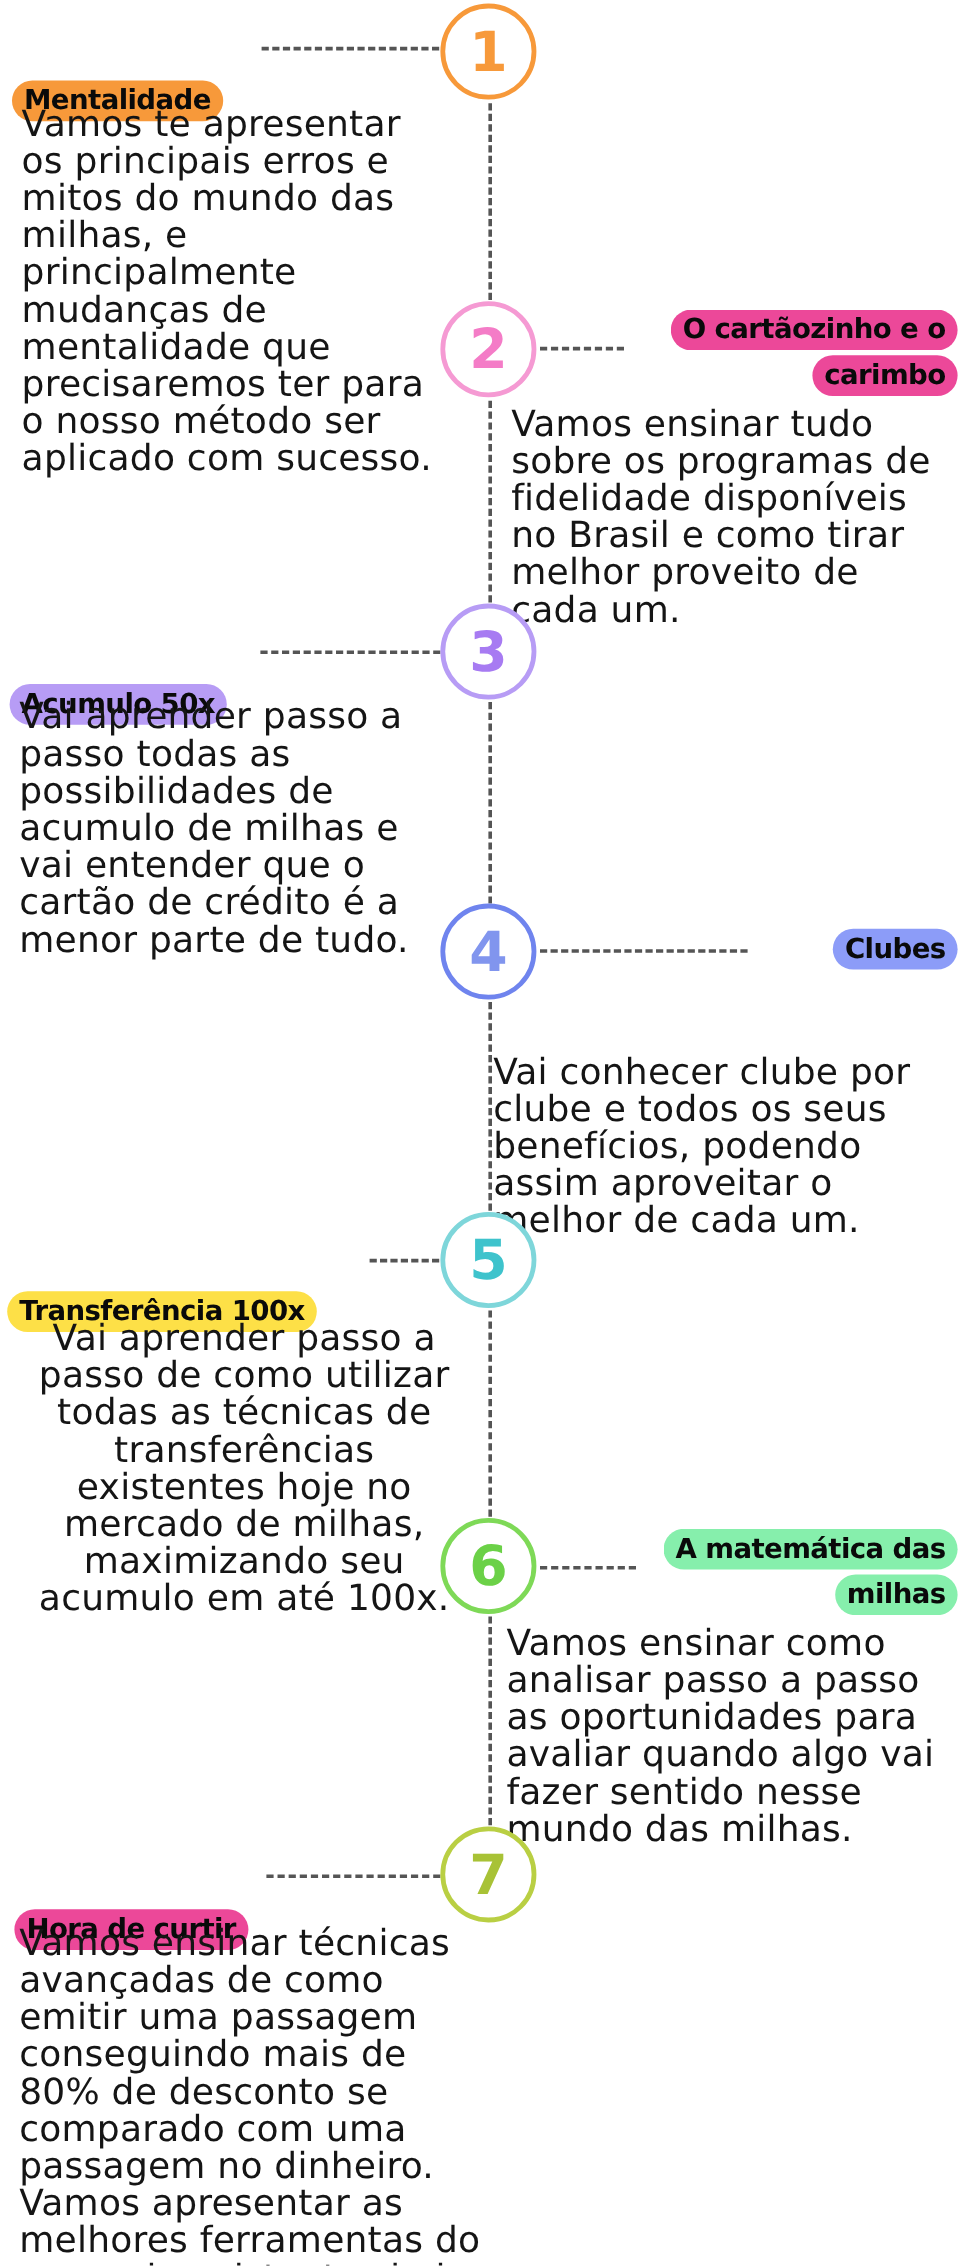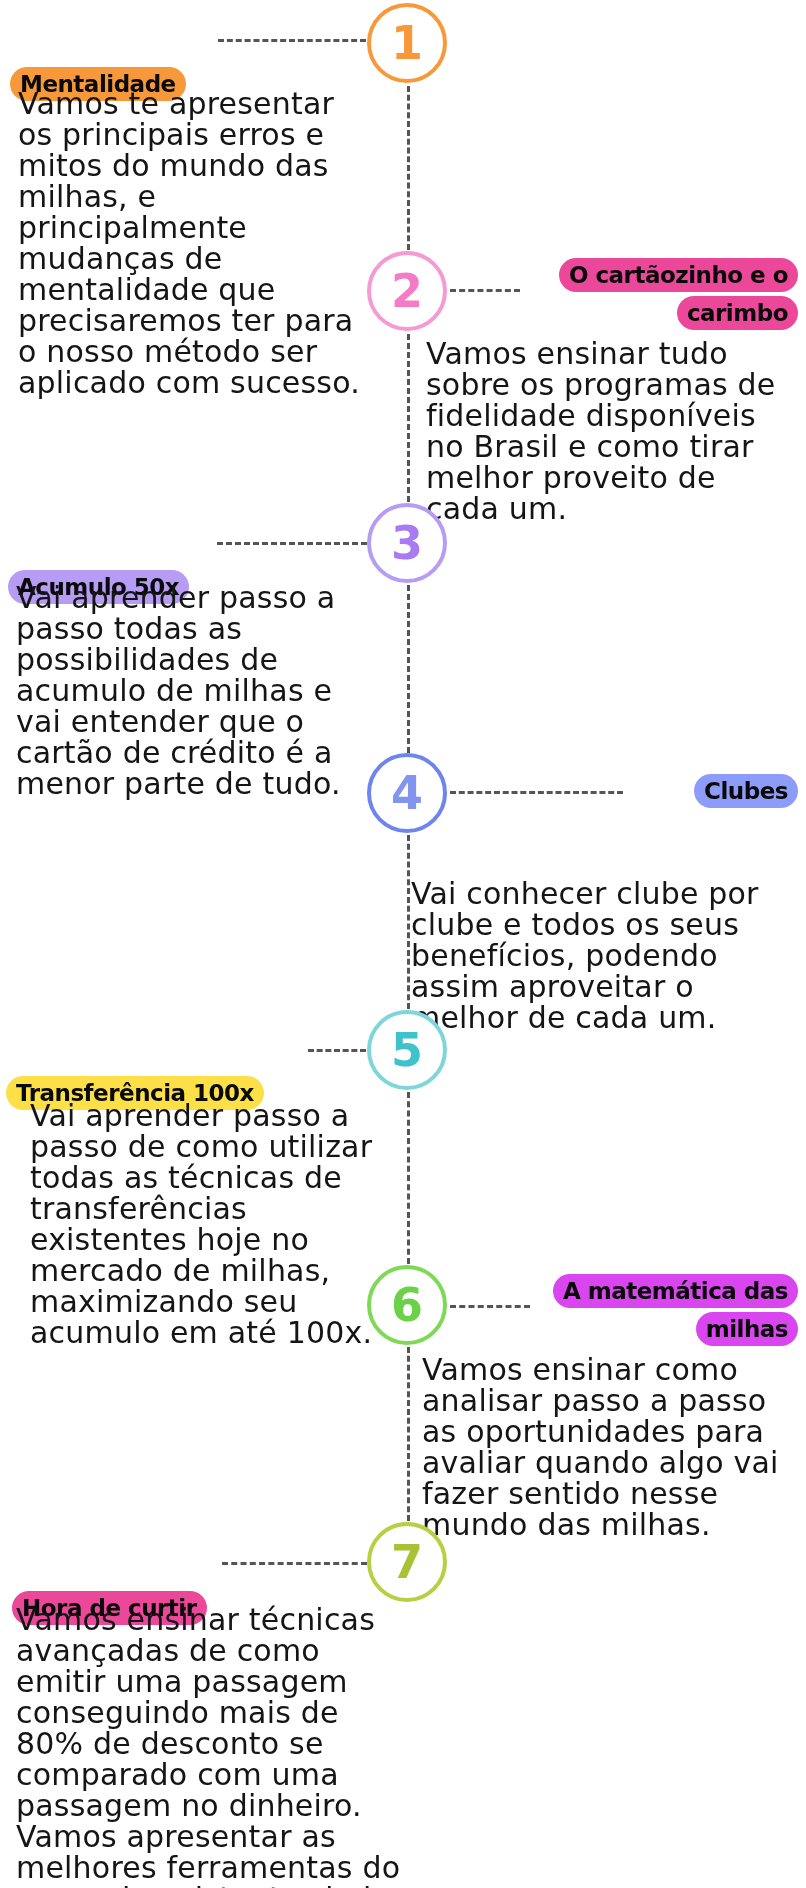--- a/index.html
+++ b/index.html
@@ -68,28 +68,28 @@
 </div>
 <div class="desc right" style="right:10px;top:838px;width:385px;margin-top:40px;">Vai conhecer clube por clube e todos os seus benefícios, podendo assim aproveitar o melhor de cada um.</div>
 
 <div class="pill left" style="left:6px;top:1034px;">
   <span class="bg" style="background:#fde047;">Transferência 100x</span>
 </div>
 <div class="connector" style="left:308px;top:1049px;width:58px;"></div>
 <div class="circle" style="left:367px;top:1010px;border-color:#7ED6DA;color:#3EC3CC;">
   <span>5</span>
 </div>
-<div class="desc left" style="left:30px;top:1100px;width:375px;">Vai aprender passo a passo de como utilizar todas as técnicas de transferências existentes hoje no mercado de milhas, maximizando seu acumulo em até 100x.</div>
+<div class="desc left" style="left:16px;top:1100px;width:375px;text-align:center;">Vai aprender passo a passo de como utilizar todas as técnicas de transferências existentes hoje no mercado de milhas, maximizando seu acumulo em até 100x.</div>
 
 <div class="circle" style="left:367px;top:1265px;border-color:#7ED957;color:#6BD147;">
   <span>6</span>
 </div>
 <div class="connector" style="left:450px;top:1305px;width:80px;"></div>
 <div class="pill right" style="right:8px;top:1272px;width:260px;line-height:38px;">
-  <span class="bg" style="background:#d946ef;margin-top:26px;">A matemática das milhas</span>
+  <span class="bg" style="background:#86efac;margin-top:26px;">A matemática das milhas</span>
 </div>
 <div class="desc right" style="right:14px;top:1354px;width:370px;">Vamos ensinar como analisar passo a passo as oportunidades para avaliar quando algo vai fazer sentido nesse mundo das milhas.</div>
 
 <div class="pill left" style="left:12px;top:1549px;">
   <span class="bg" style="background:#ec4899;">Hora de curtir</span>
 </div>
 <div class="connector" style="left:222px;top:1562px;width:145px;"></div>
 <div class="circle" style="left:367px;top:1522px;border-color:#B9CF43;color:#A8C236;">
   <span>7</span>
 </div>

